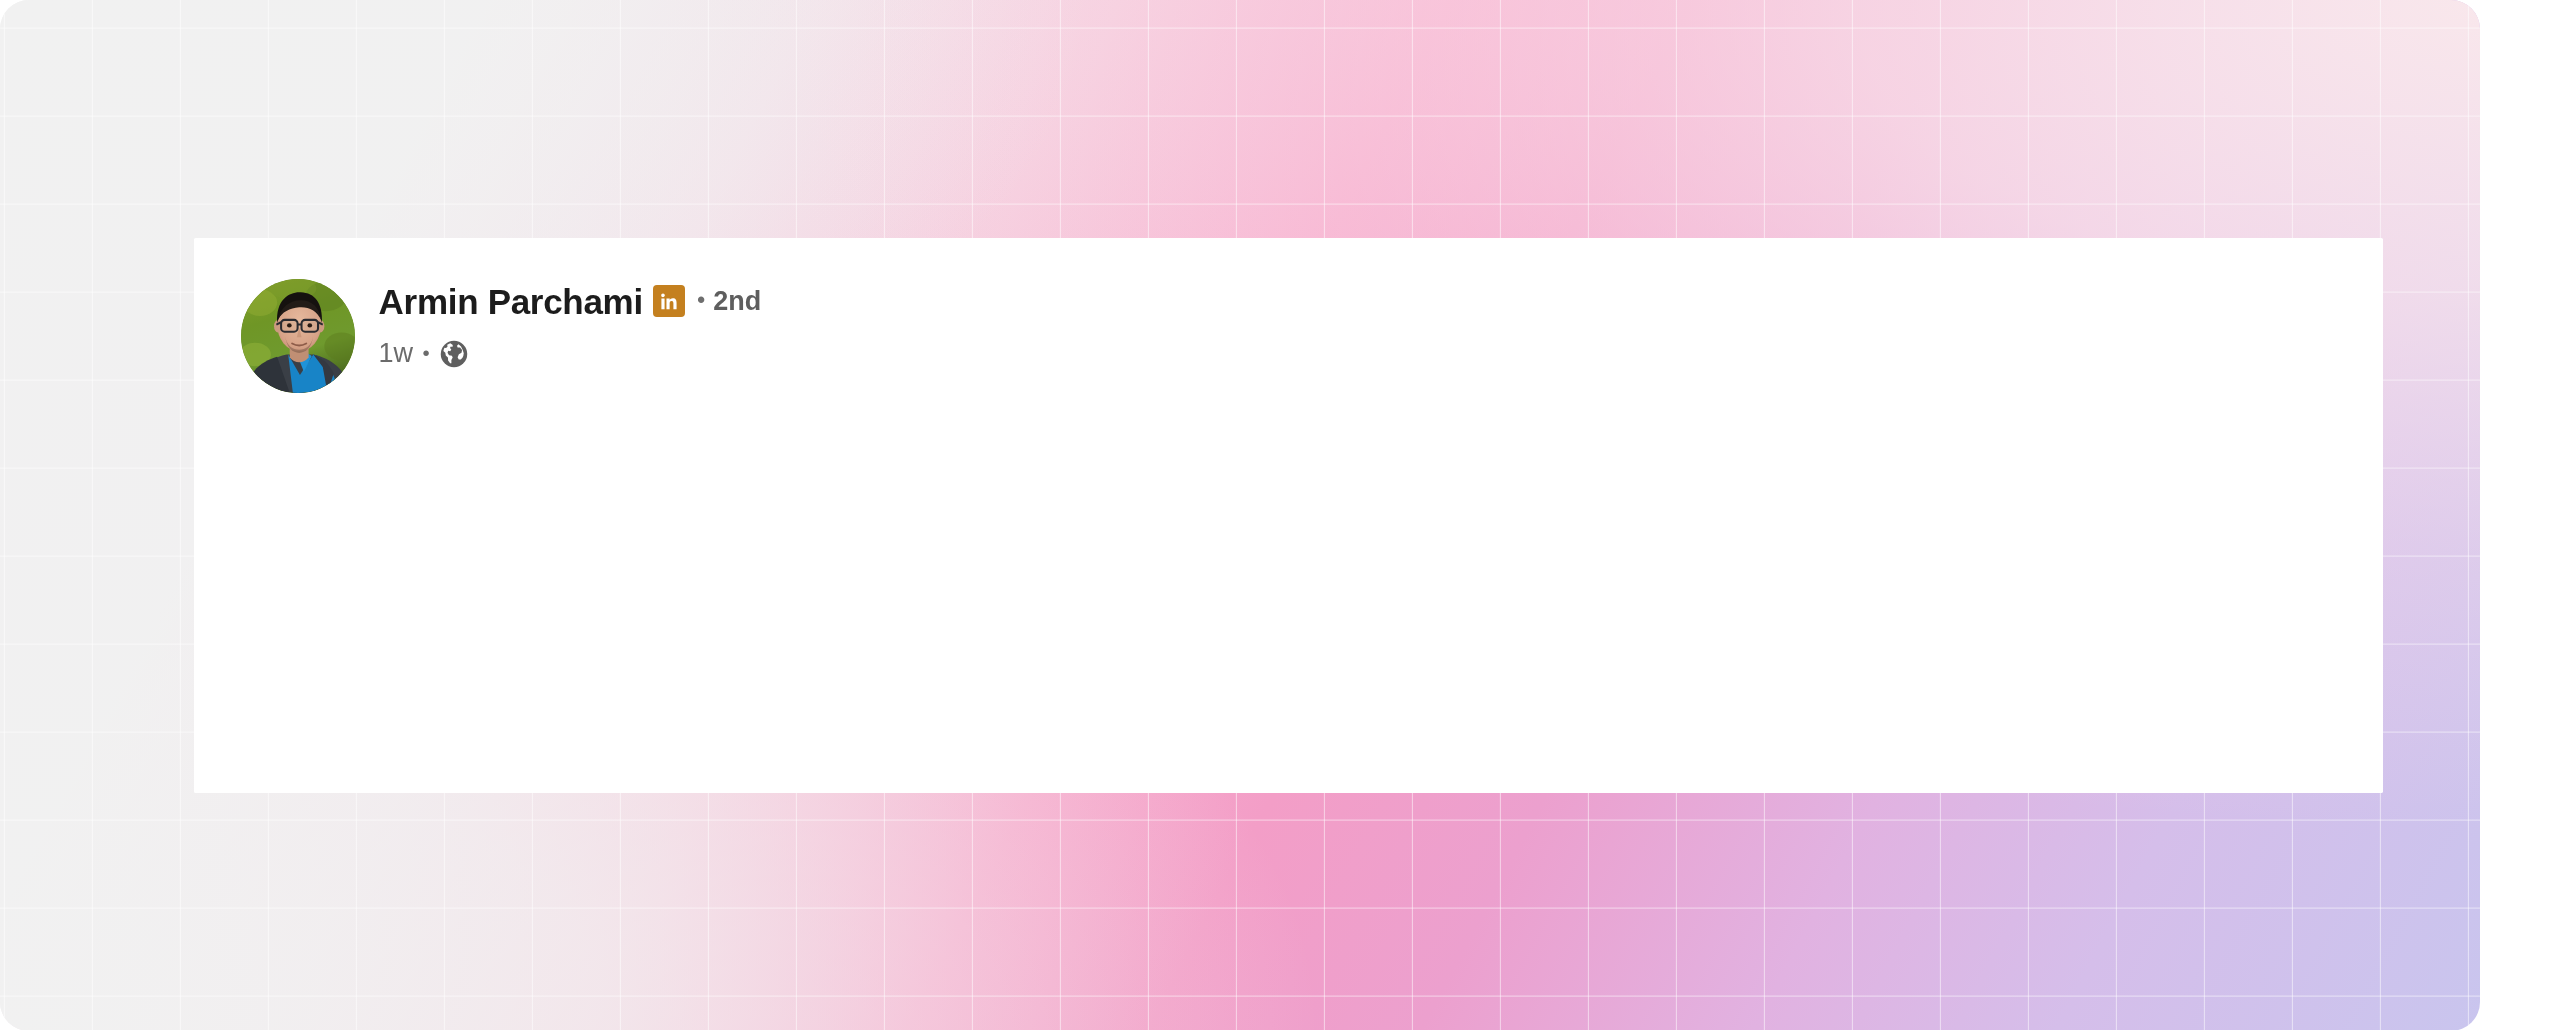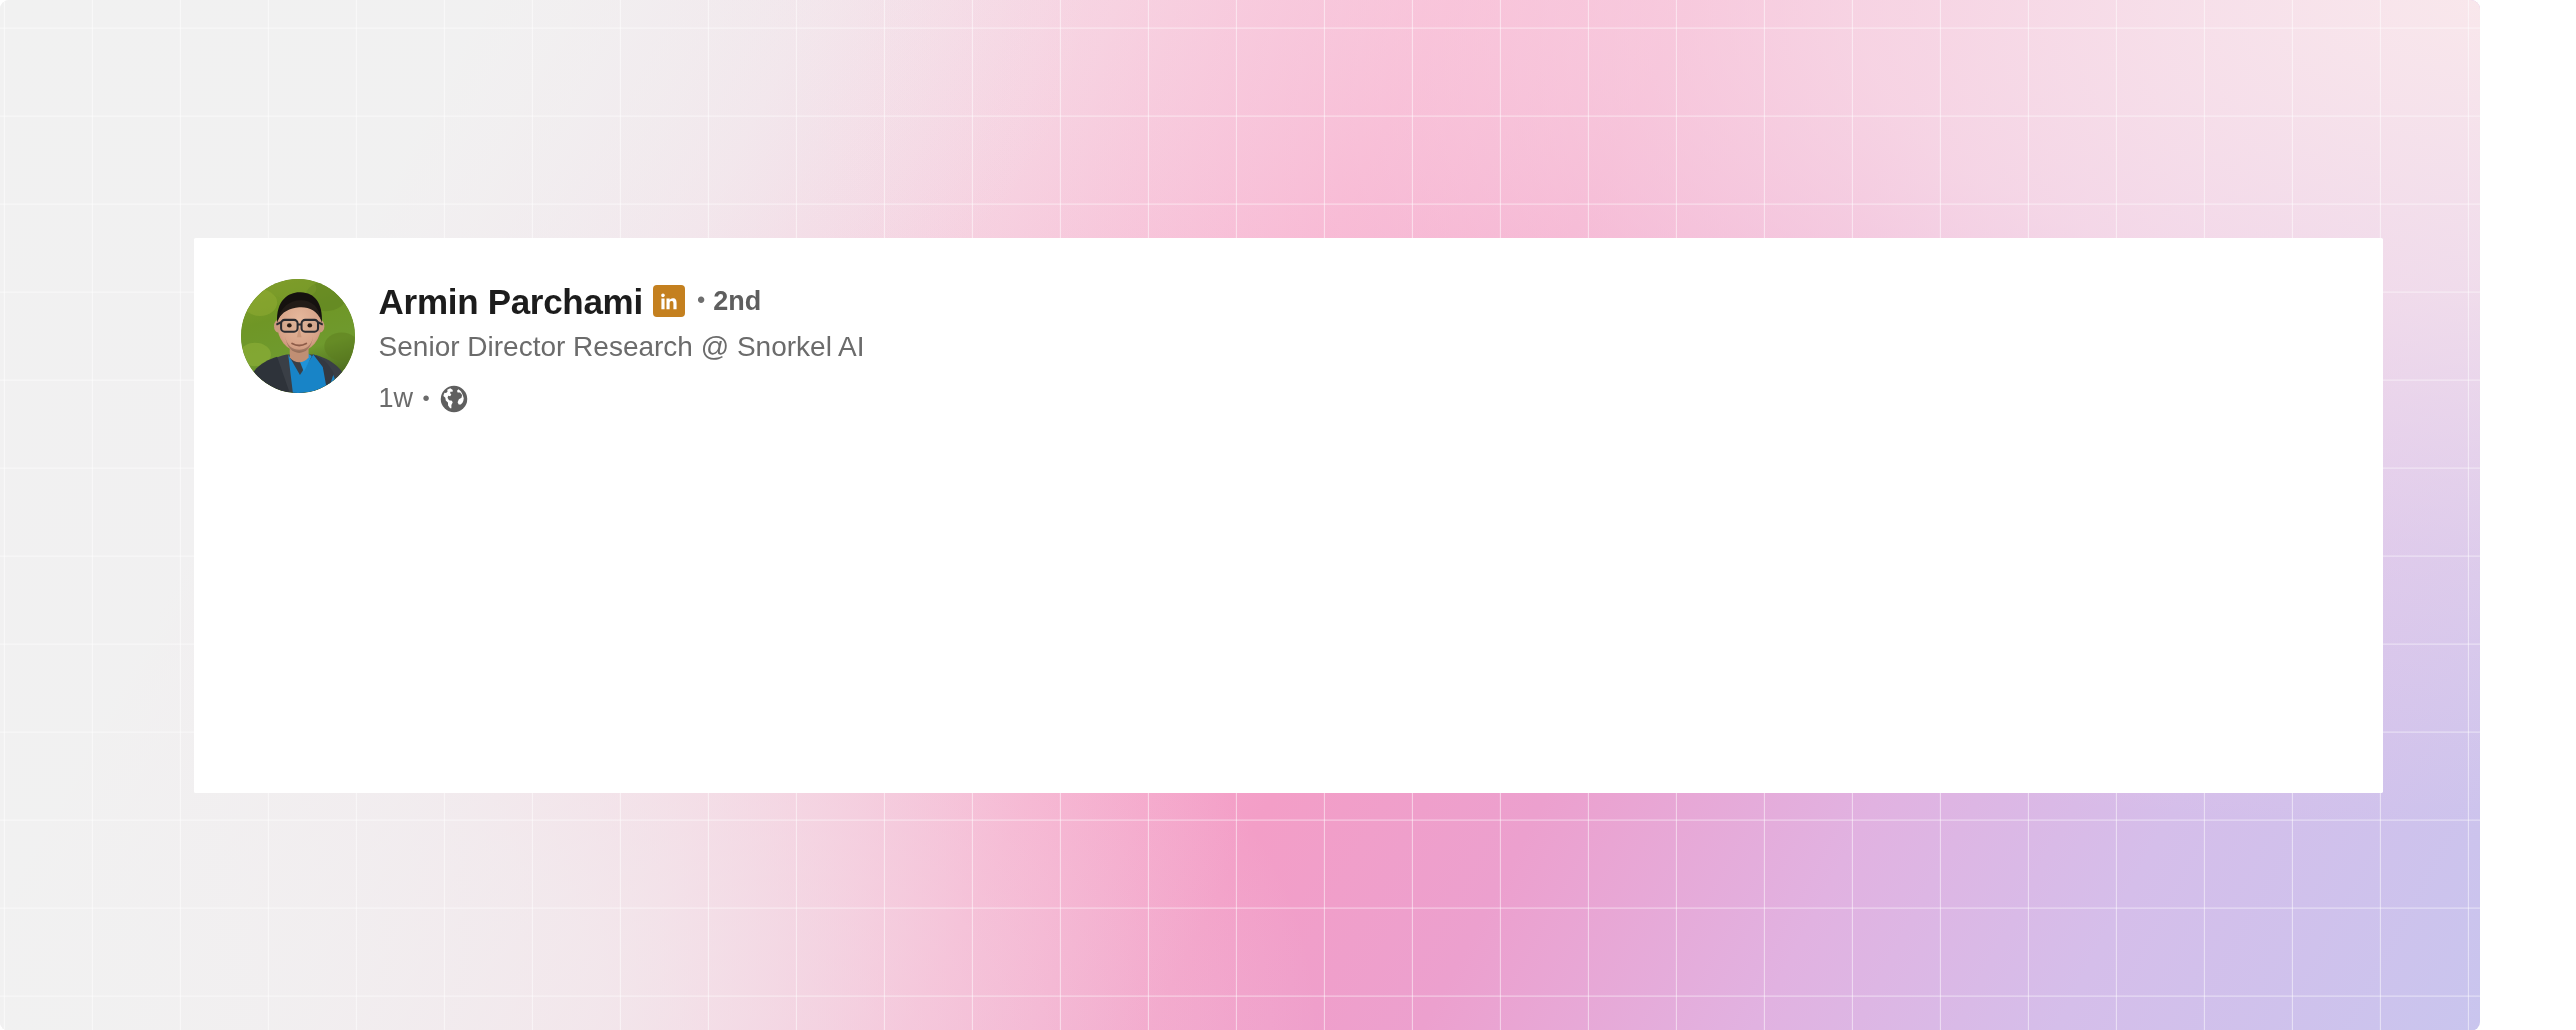--- a/index.html
+++ b/index.html
@@ -14,21 +14,21 @@
 
   body {
     font-family: "Liberation Sans", "DejaVu Sans", sans-serif;
   }
 
   
   #canvas {
     position: relative;
     width: 2480px;
     height: 1031px;
-    border-radius: 9px;
+    border-radius: 29px;
     overflow: hidden;
     background:
       
       linear-gradient(118deg,
         rgba(241,241,241,1.00)   0%,
         rgba(241,240,241,1.00)  16%,
         rgba(243,226,234,1.00)  27%,
         rgba(246,205,222,1.00)  37%,
         rgba(247,172,205,1.00)  48%,
         rgba(243,158,199,1.00)  56%,
@@ -281,21 +281,20 @@
             <svg viewBox="0 0 24 24" xmlns="http://www.w3.org/2000/svg" aria-hidden="true">
               <path fill="#ffffff" d="M4.6 8.9h3.3V20H4.6V8.9zM6.25 3.6c1.06 0 1.92.87 1.92 1.93 0 1.07-.86 1.93-1.92 1.93a1.93 1.93 0 1 1 0-3.86zM10.1 8.9h3.17v1.52h.05c.44-.83 1.52-1.71 3.13-1.71 3.35 0 3.97 2.2 3.97 5.07V20h-3.3v-5.5c0-1.31-.03-3-1.83-3-1.83 0-2.11 1.43-2.11 2.9V20h-3.3V8.9z"></path>
             </svg>
           </span>
 
           <span class="mid-dot">•</span>
 
           <span class="degree">2nd</span>
         </div>
 
-        <div class="headline">Senior Director Research @ Snorkel AI</div>
 
         <div class="meta-row">
           <span class="timestamp">1w</span>
 
           <span class="meta-dot">•</span>
 
           <span class="globe-icon">
             <svg viewBox="0 0 24 24" xmlns="http://www.w3.org/2000/svg" aria-hidden="true">
               <circle cx="12" cy="12" r="10.6" fill="#5f5f5f"></circle>
               <path fill="#ffffff" d="M9.05 3.35c-.9.3-1.73.75-2.45 1.33l.2 1.47-1.2 1.02-1.18-.2a8.6 8.6 0 0 0-.9 2.6l1.55 1.5.35 2.2 1.72 1.5.14 2.5 1.62 2.1c.33.06.67.1 1.02.12l-.02-2.74 1.05-1.9-.62-1.5-2.3-.42-1.2-1.9.55-1.6 1.58.3.9-1.25-1.06-1.3.62-1.1 1.3.25.33-1.6-2-1.36z"></path>

